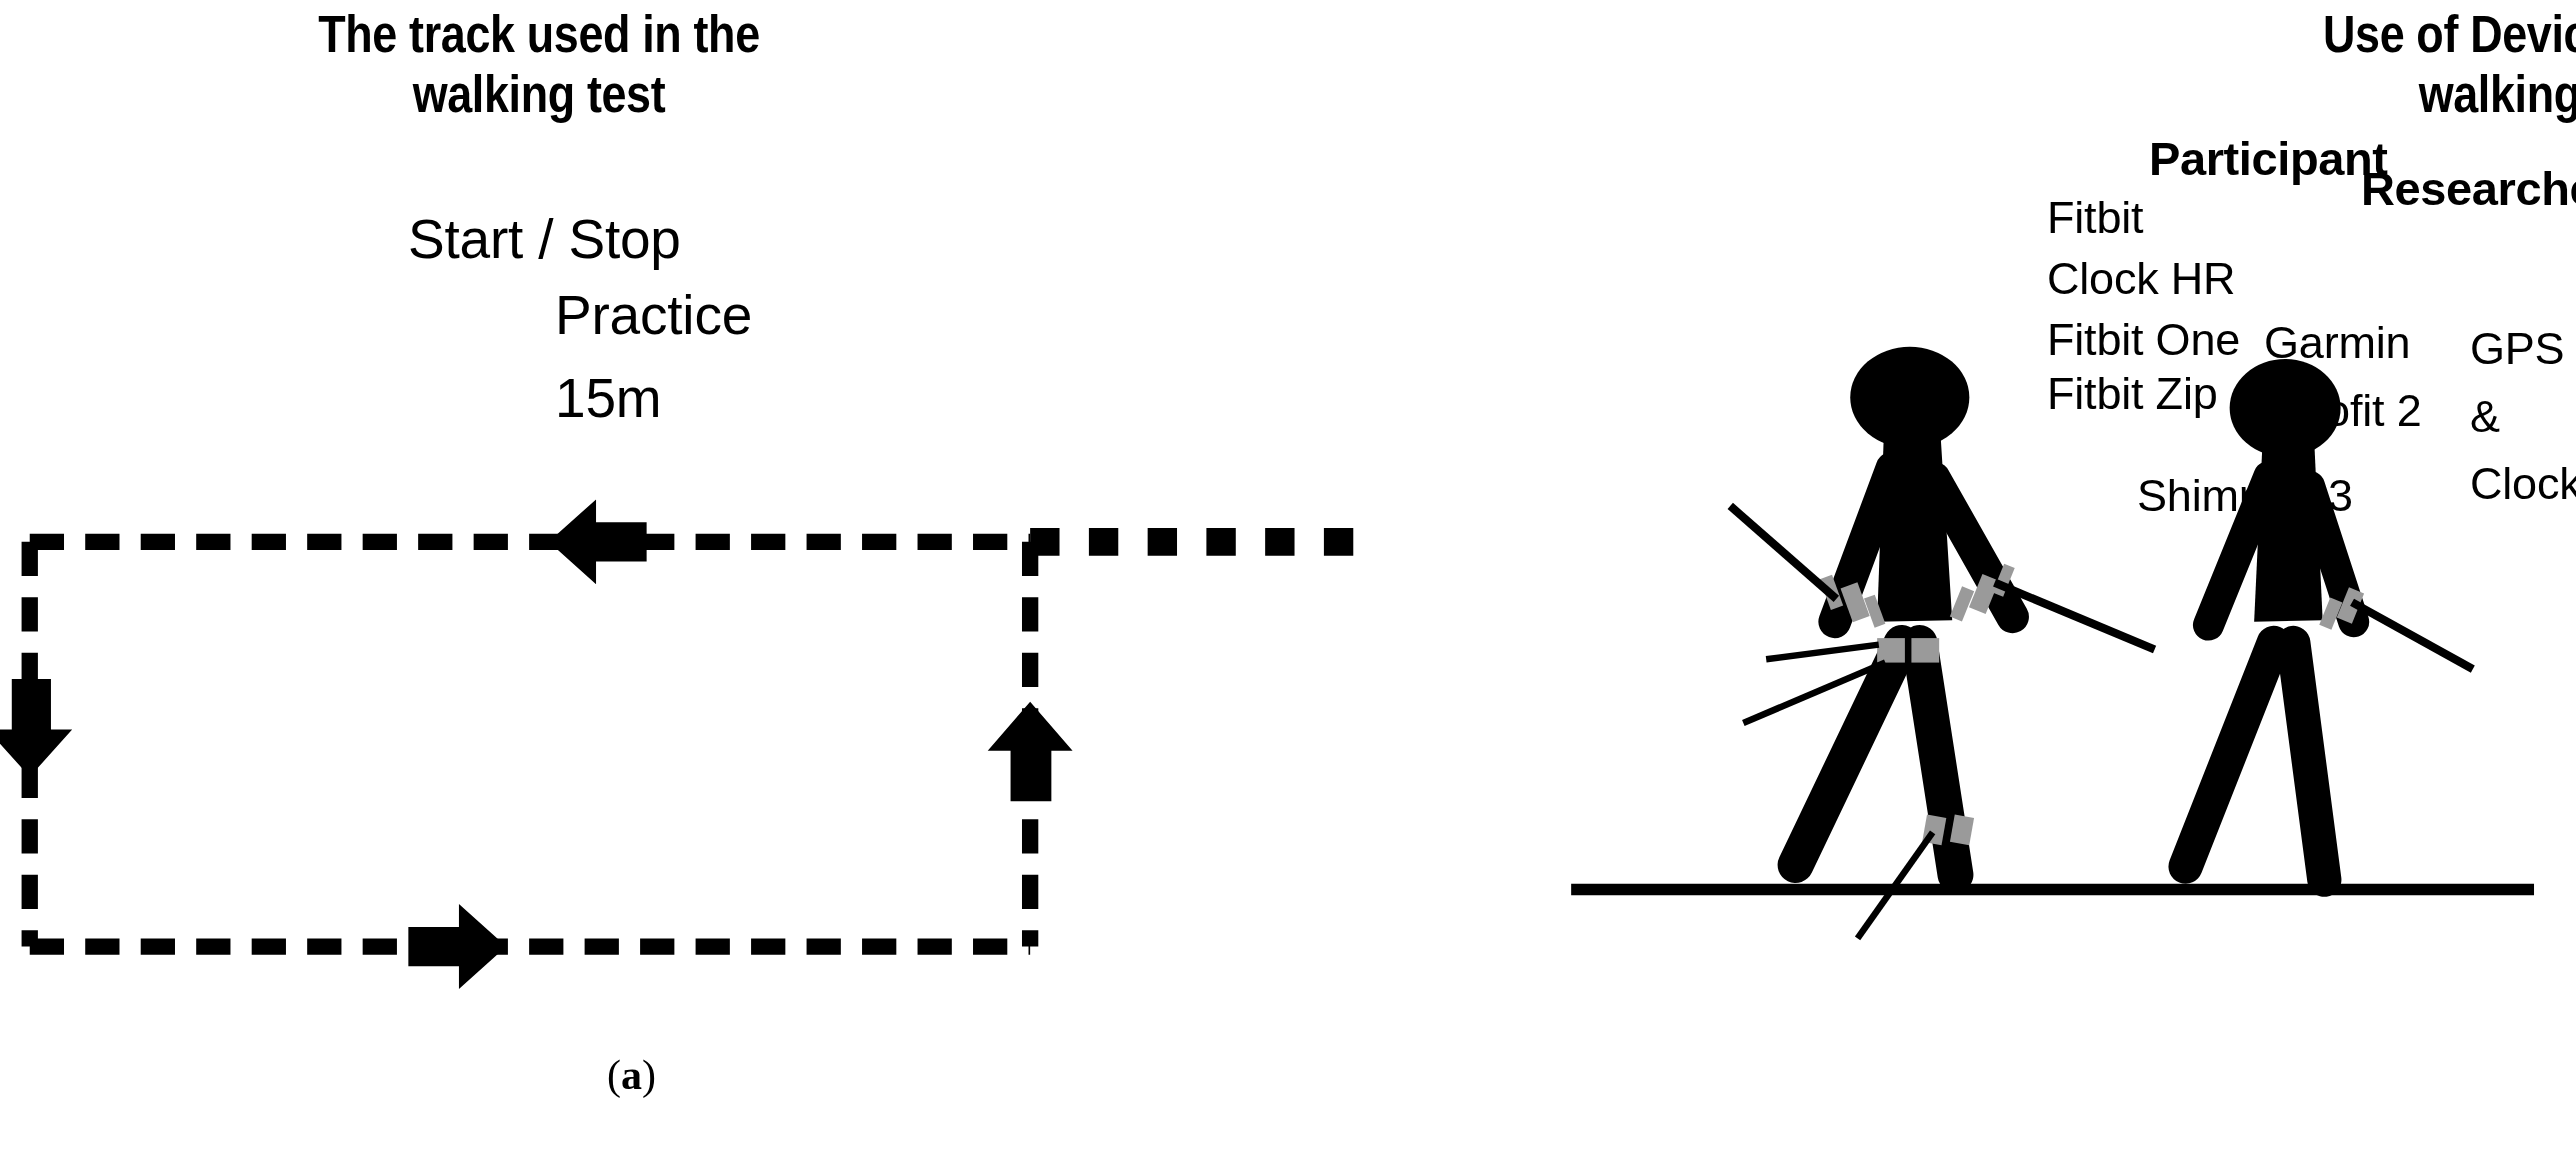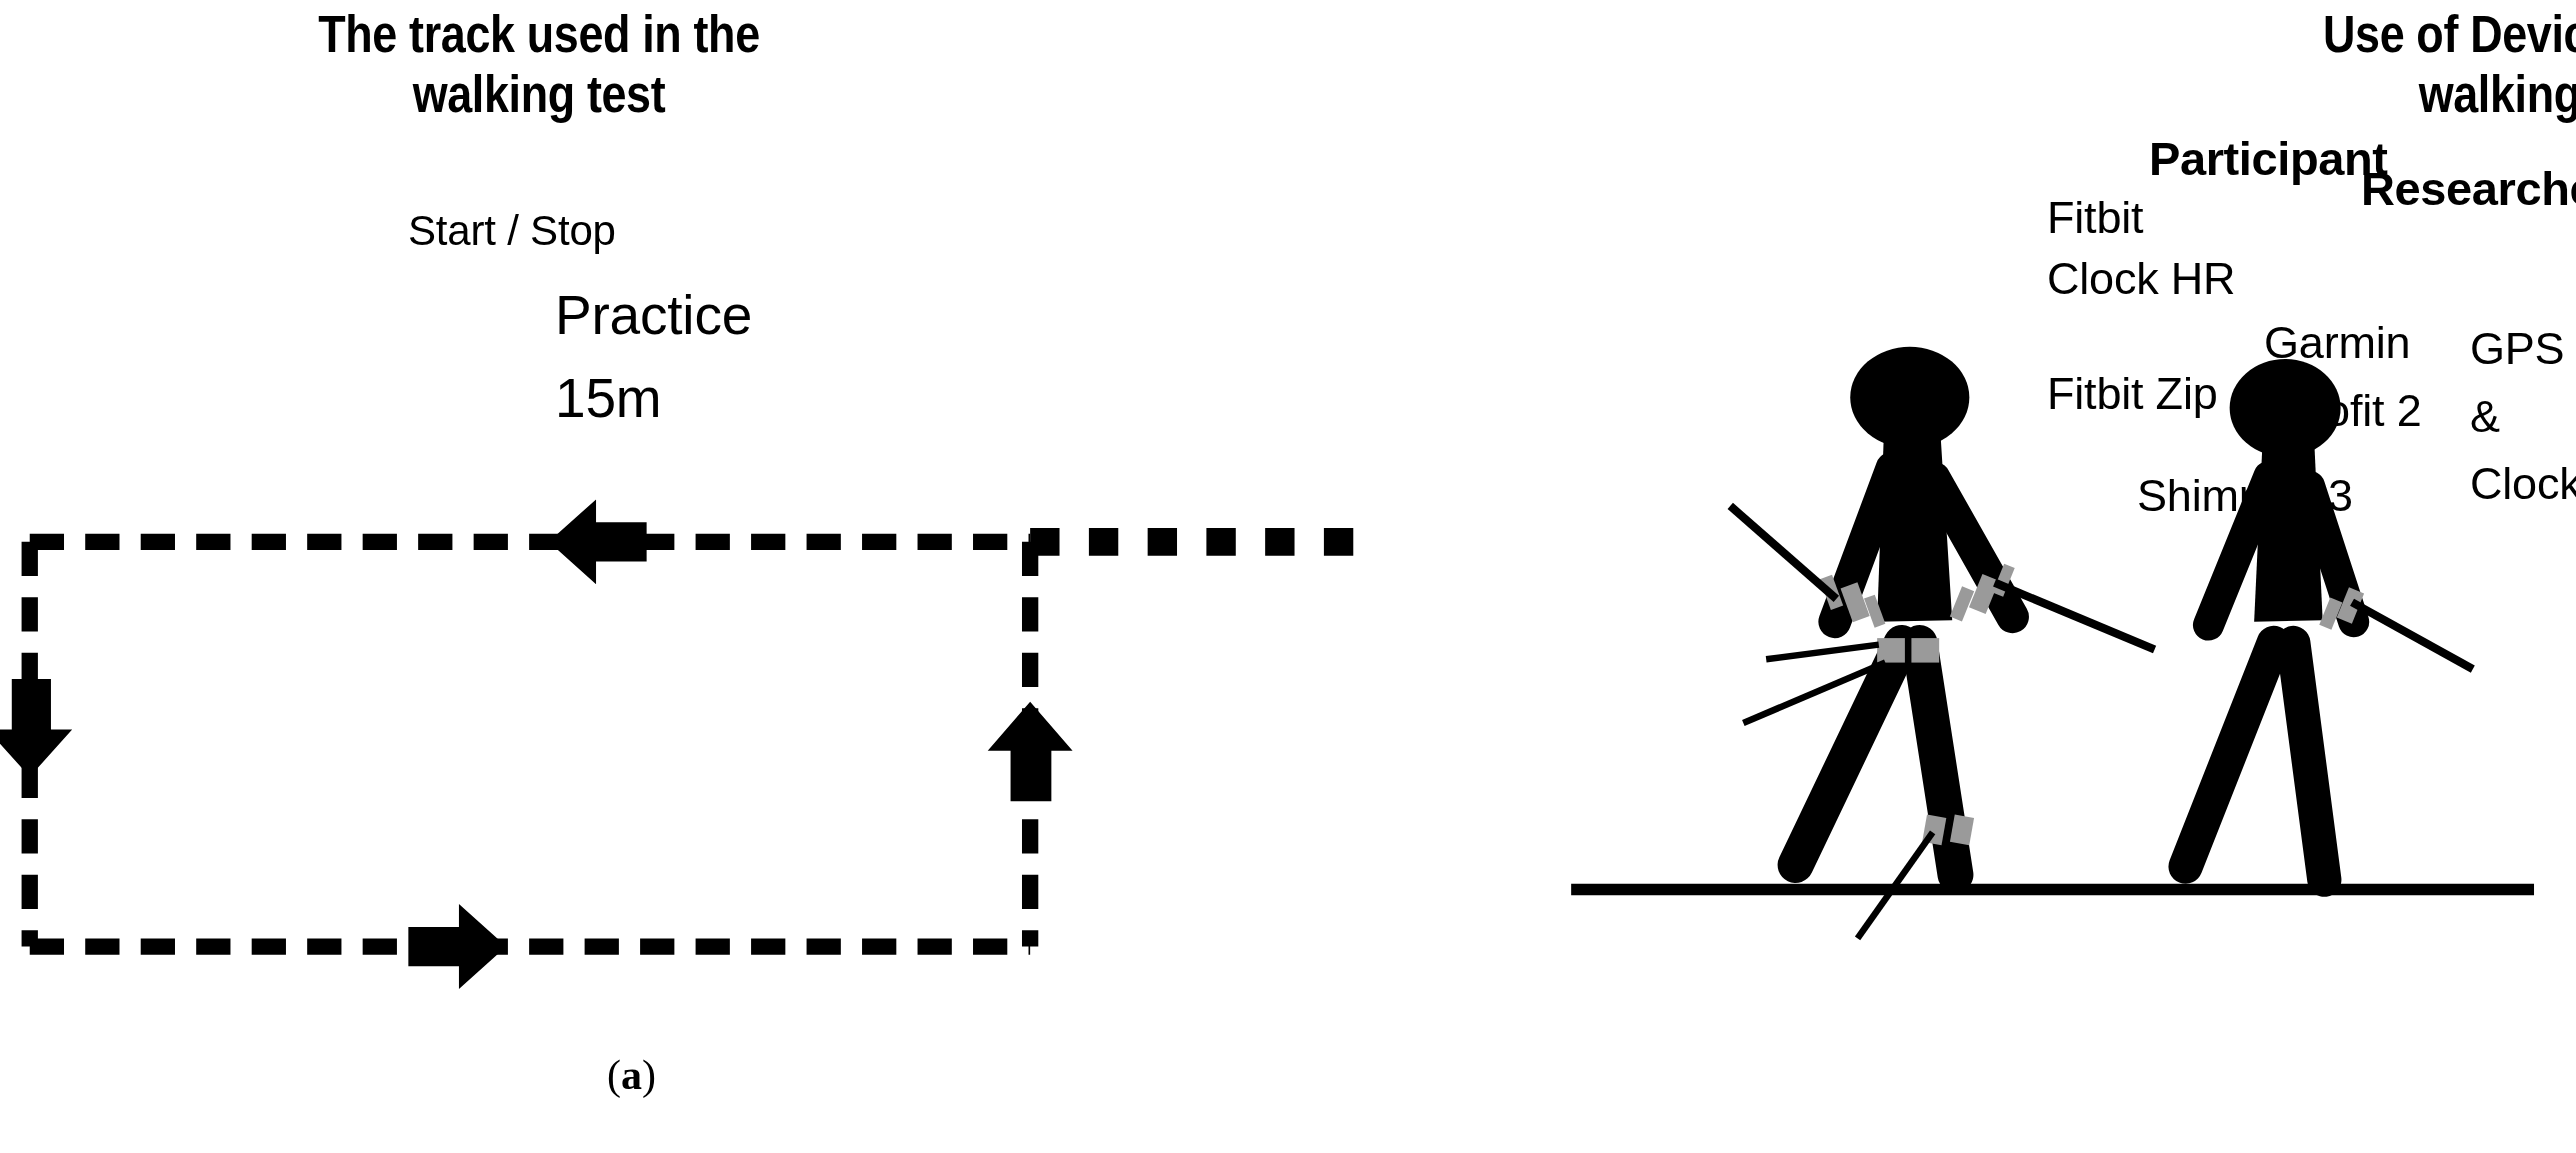--- a/index.html
+++ b/index.html
@@ -37,21 +37,21 @@
     font-family:"Liberation Sans", sans-serif;
     font-size:45px;
     line-height:1.38;
     color:#000;
     white-space:pre-line;
     letter-spacing:-0.2px;
   }
   .lbl-bold{font-weight:bold;font-size:47px;letter-spacing:-0.4px;}
 
   
-  .lbl-startstop{left:408px;top:202px;font-size:42px;}
+  .lbl-startstop{left:408px;top:202px;font-size:55px;}
   .lbl-track{left:129px;top:341px;font-size:49px;}
   .lbl-practice{left:555px;top:274px;font-size:55px;line-height:1.5;}
 
   
   .lbl-participant{left:861px;top:127px;}
   .lbl-researcher{left:1073px;top:157px;}
   .lbl-fitbit-charge{left:759px;top:188px;line-height:1.35;}
   .lbl-fitbit-one{left:759px;top:309px;}
   .lbl-fitbit-zip{left:759px;top:363px;}
   .lbl-garmin{left:976px;top:309px;line-height:1.5;}
@@ -89,20 +89,21 @@
     <div class="panel-title title-b">Use of Devices in the
 walking test</div>
 
     <div class="lbl lbl-bold lbl-participant">Participant</div>
 
     <div class="lbl lbl-bold lbl-researcher">Researcher</div>
 
     <div class="lbl lbl-fitbit-charge">Fitbit
 Clock HR</div>
 
+    <div class="lbl lbl-fitbit-one">Fitbit One</div>
 
     <div class="lbl lbl-fitbit-zip">Fitbit Zip</div>
 
     <div class="lbl lbl-garmin">Garmin
 Vivofit 2</div>
 
     <div class="lbl lbl-gps">GPS &amp;
 Clock</div>
 
     <div class="lbl lbl-shimmer">Shimmer 3</div>

